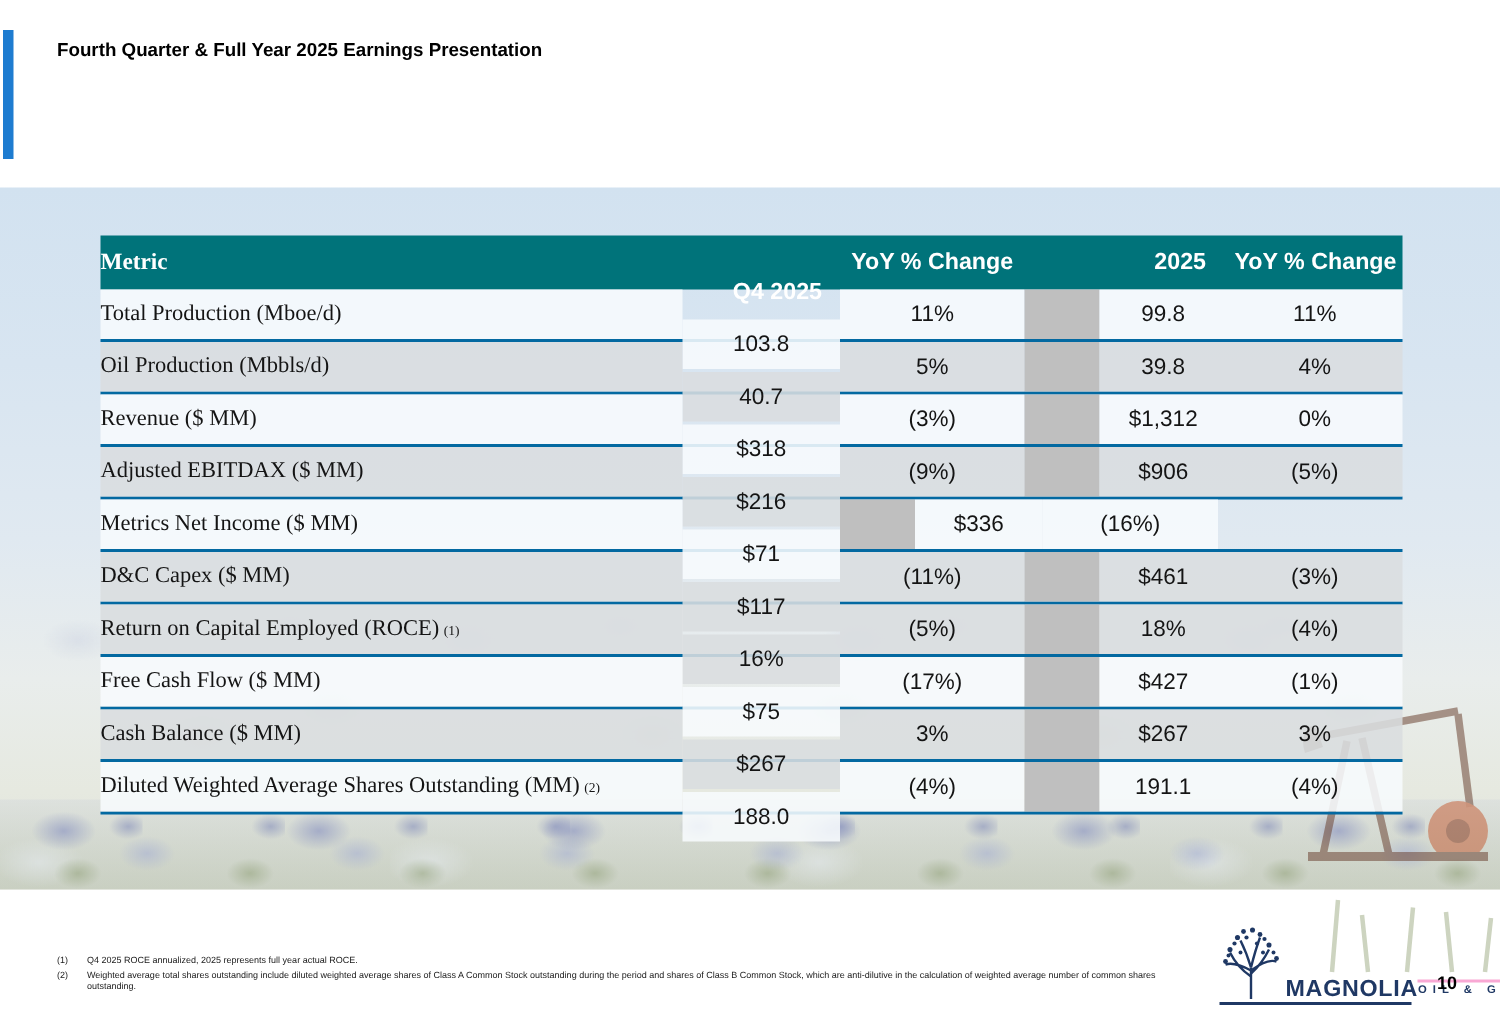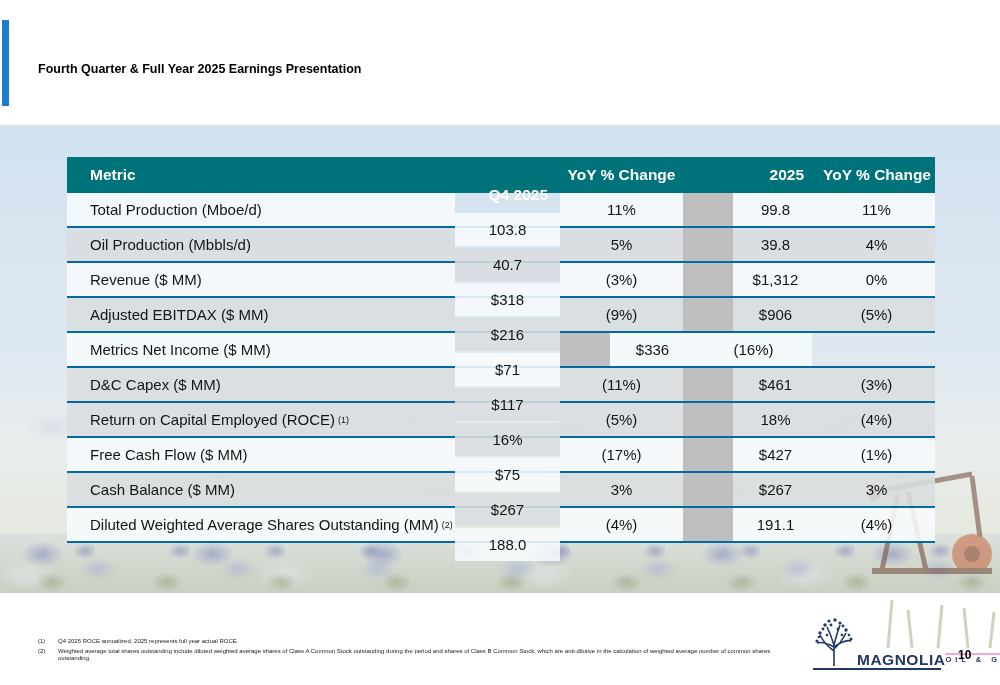--- a/index.html
+++ b/index.html
@@ -2,21 +2,21 @@
 <html><head>
 <meta charset="utf-8">
 <style>
   html,body{margin:0;padding:0;background:#888;}
   .slide{
     position:relative;width:1000px;height:685px;background:#ffffff;
     font-family:"Liberation Sans",sans-serif;overflow:hidden;margin:0 auto;
   }
   
   .accent-bar{position:absolute;left:2px;top:20px;width:7px;height:86px;background:#1e7cd0;}
-  .eyebrow{position:absolute;left:38px;top:26px;font-size:12.5px;font-weight:bold;color:#000;margin-top:36px;}
+  .eyebrow{position:absolute;left:38px;top:26px;font-size:12.5px;font-weight:bold;color:#000;}
   .slide-title{
     position:absolute;left:36px;top:52px;width:920px;
     font-family:"Liberation Serif",serif;font-size:38px;font-weight:normal;color:#000;
     letter-spacing:0px;white-space:nowrap;
   }
   
   .photo-bg{
     position:absolute;left:0;top:125px;width:1000px;height:468px;
     background:linear-gradient(180deg,#d2e2f0 0%,#d8e5f1 25%,#e0e9f1 50%,#e9edec 70%,#e6e9e0 86%,#dfe3d8 100%);
   }
@@ -43,21 +43,21 @@
     background-repeat:repeat-x;
   }
   .pumpjack{position:absolute;left:868px;top:325px;opacity:.55;}
   
   .fin-table{position:absolute;left:67px;top:157px;width:868px;font-size:15px;color:#141414;}
   .tr{display:flex;height:33px;align-items:center;border-bottom:2px solid #0369a1;}
   .tr.head{height:36px;background:#00737a;color:#ffffff;font-weight:bold;border-bottom:none;font-size:15.5px;}
   .tr.odd >.td{background:rgba(247,250,253,.88);}
   .tr.even>.td{background:rgba(217,221,223,.88);}
   .td{height:100%;display:flex;align-items:center;justify-content:center;box-sizing:border-box;}
-  .td.metric{width:388px;justify-content:flex-start;padding-left:23px;}
+  .td.metric{width:388px;justify-content:flex-start;padding-left:0;font-family:Liberation Serif, serif;}
   .td.c-q4{width:105px;margin-top:40px;}
   .td.c-yoy1{width:123px;}
   .td.c-sep{width:50px;}
   .tr.odd .td.c-sep,.tr.even .td.c-sep{background:#bfbfbf;}
   .td.c-fy{width:85px;}
   .td.c-yoy2{width:117px;}
   .tr.head .td{background:transparent;}
   .tr.head .td.c-q4{justify-content:flex-end;padding-right:12px;}
   .tr.head .td.c-fy{justify-content:flex-end;padding-right:14px;}
   .tr.head .td.c-yoy2{justify-content:flex-end;padding-right:4px;}

